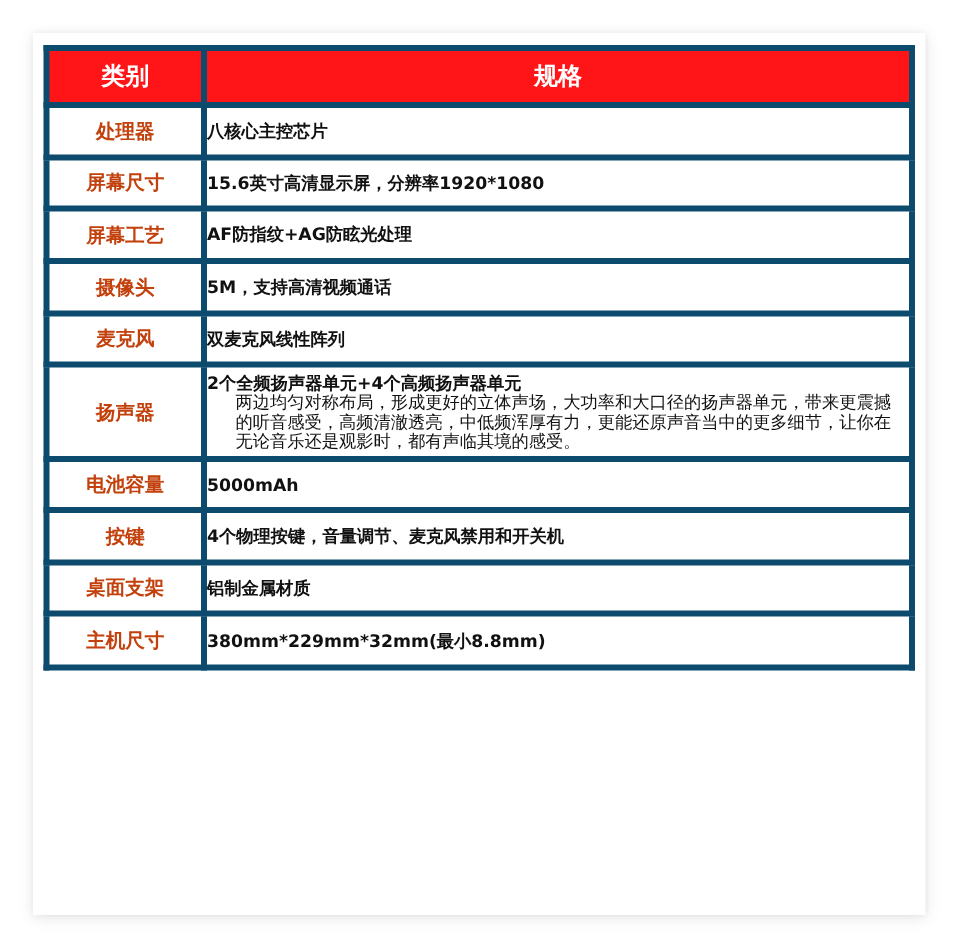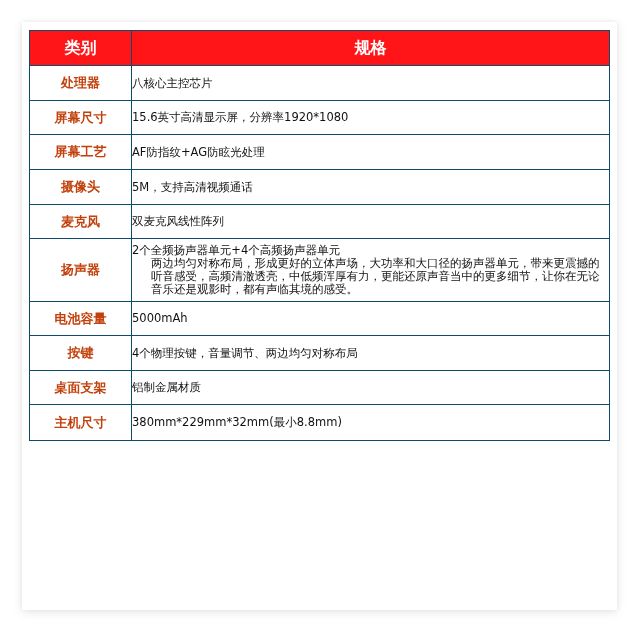--- a/index.html
+++ b/index.html
@@ -25,21 +25,21 @@
     }
     table.spec {
       position: absolute;
       left: 7px;
       top: 8px;
       width: 581px;
       border-collapse: collapse;
       table-layout: fixed;
     }
     table.spec td, table.spec th {
-      border: 1px solid #0c4a6e;
+      border: 4px solid #0c4a6e;
       padding: 0;
       vertical-align: middle;
     }
     table.spec th {
       background: #ff1418;
       color: #ffffff;
       font-weight: bold;
       font-size: 16px;
       text-align: center;
       height: 34px;
@@ -51,21 +51,21 @@
       font-size: 13px;
       color: #c2410c;
     }
     td.val {
       text-align: left;
       font-size: 11.5px;
       color: #111;
       padding-left: 1px;
       line-height: 13px;
     }
-    td.val .line { display: block; white-space: nowrap; }
+    td.val .line { display: block; white-space: nowrap; font-weight: bold; }
     td.val .para { display: block; white-space: normal; padding-right: 4px; margin-left: 19px; }
   </style>
 </head>
 <body>
 
 <div class="card">
   <table class="spec">
     <thead>
       <tr>
         <th style="width:101px">类别</th>
@@ -112,21 +112,21 @@
         </tr>
         <tr style="height: 34px;">
           <td class="cat">电池容量</td>
           <td class="val">
             <span class="line">5000mAh</span>
           </td>
         </tr>
         <tr style="height: 35px;">
           <td class="cat">按键</td>
           <td class="val">
-            <span class="line">4个物理按键，音量调节、两边均匀对称布局</span>
+            <span class="line">4个物理按键，音量调节、麦克风禁用和开关机</span>
           </td>
         </tr>
         <tr style="height: 34px;">
           <td class="cat">桌面支架</td>
           <td class="val">
             <span class="line">铝制金属材质</span>
           </td>
         </tr>
         <tr style="height: 36px;">
           <td class="cat">主机尺寸</td>

